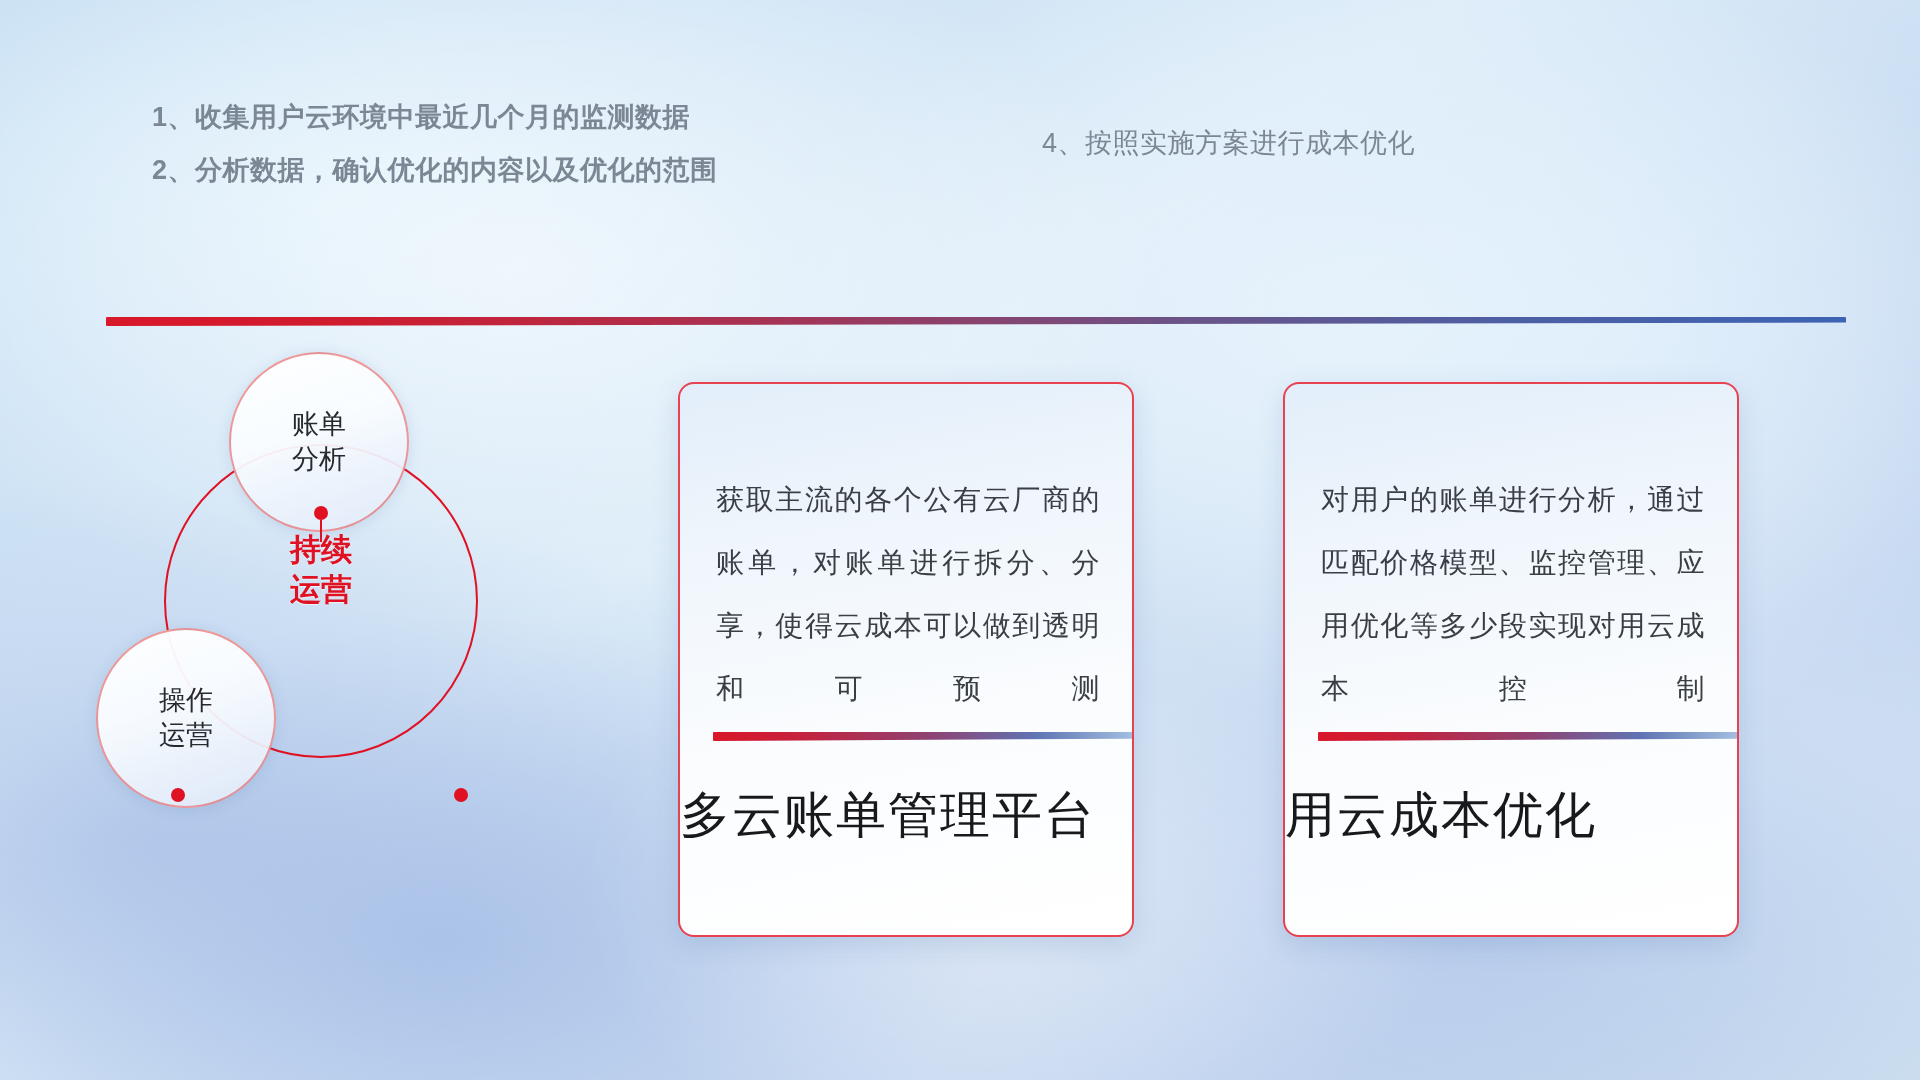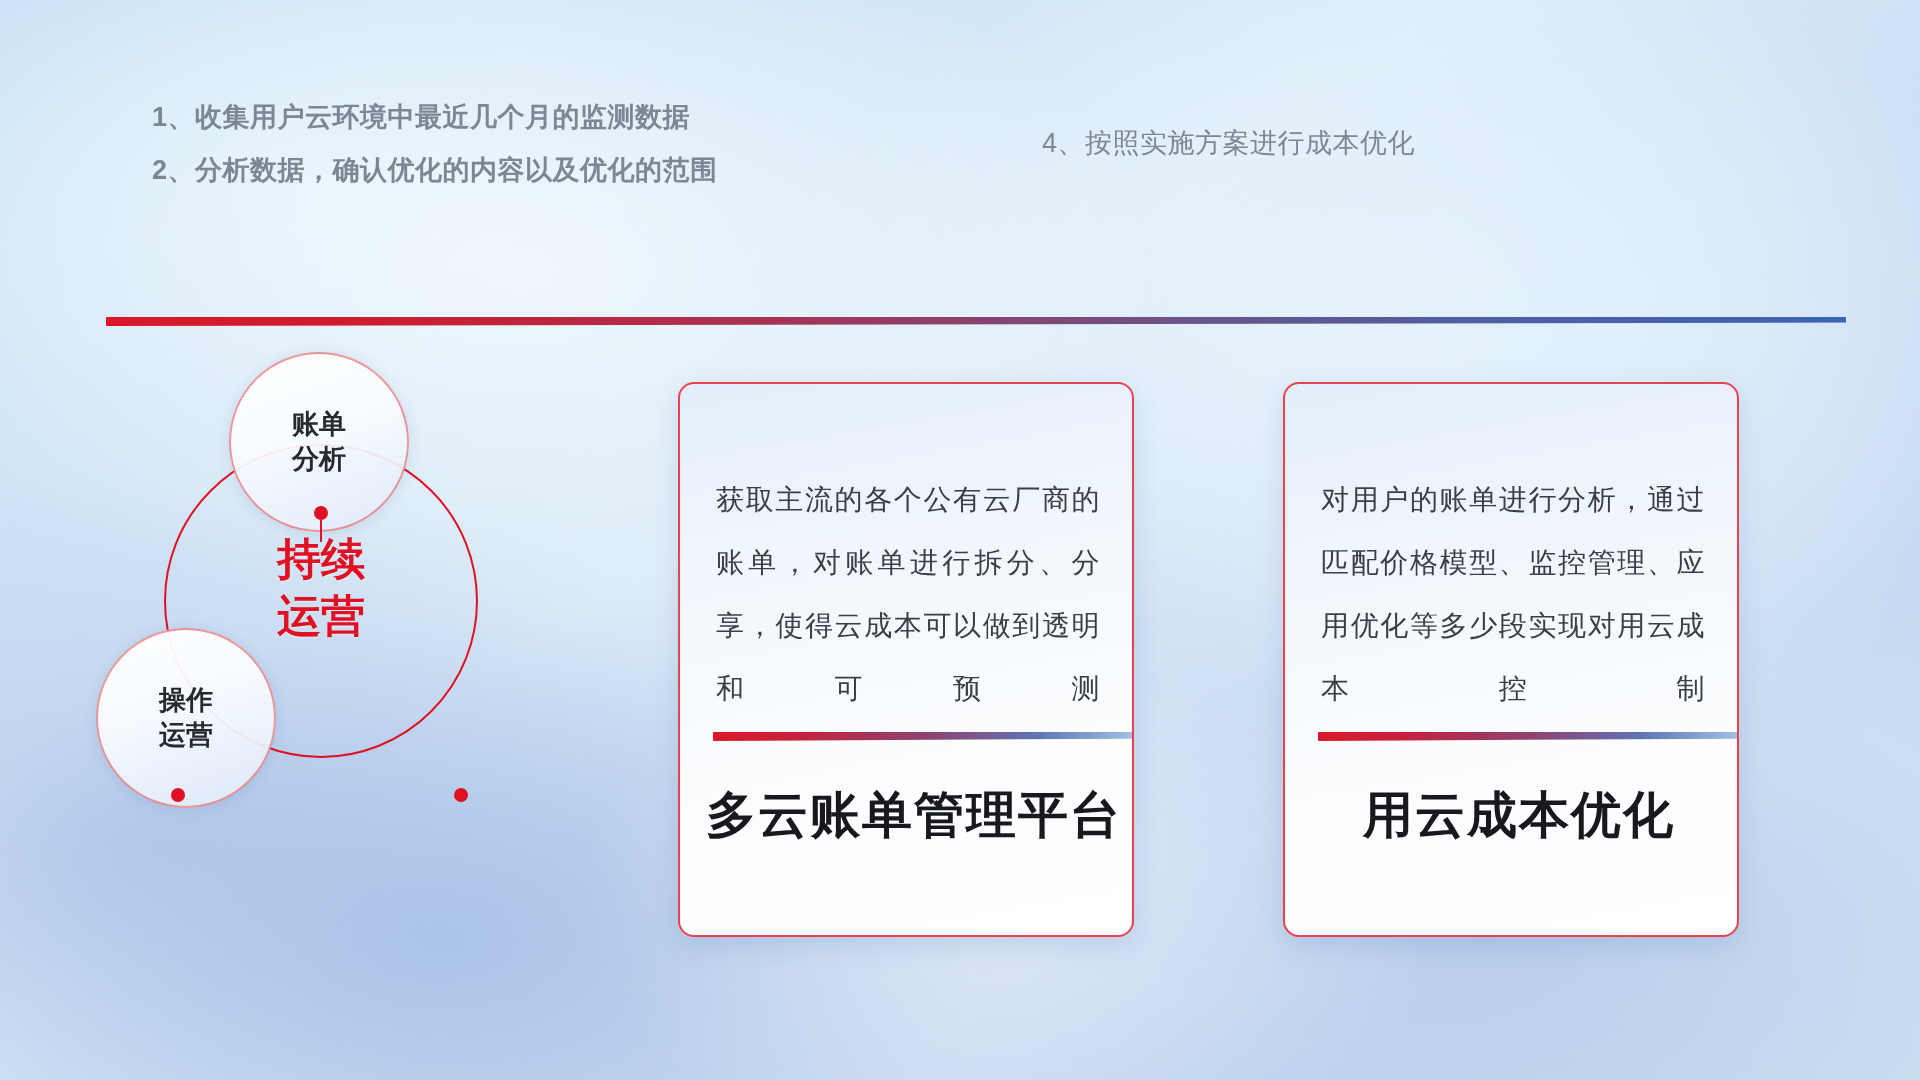--- a/index.html
+++ b/index.html
@@ -61,34 +61,34 @@
   }
 
   
   #venn { position:absolute; left:96px; top:352px; width:500px; height:590px; }
   .bubble{
     position:absolute; border-radius:50%;
     background:
       linear-gradient(160deg, rgba(255,255,255,.97) 0%, rgba(249,252,255,.95) 42%, rgba(223,233,248,.92) 100%);
     box-shadow:0 2px 14px rgba(70,110,165,.16);
     display:flex; align-items:center; justify-content:center;
-    text-align:center; color:#26292d; font-weight:bold; font-size:27px; line-height:1.28;
+    text-align:center; color:#26292d; font-weight:normal; font-size:27px; line-height:1.28;
   }
   .bubble .lbl{ pointer-events:none; }
   #bubble-top   { left:133px; top:0px;   width:180px; height:180px; border:2px solid rgba(226,70,70,.55); }
   #bubble-left  { left:0px;   top:276px; width:180px; height:180px; border:2px solid rgba(226,70,70,.55); }
   #bubble-right { left:266px; top:276px; width:180px; height:180px; border:2px solid rgba(226,70,70,.55); }
 
   #ring{
     position:absolute; left:68px; top:92px; width:314px; height:314px;
     border-radius:50%; border:2.6px solid #e01122;
   }
   #center-label{
     position:absolute; left:132px; top:178px; width:186px;
-    text-align:center; color:#e01122; font-weight:bold; font-size:44px; line-height:1.3;
+    text-align:center; color:#e01122; font-weight:bold; font-size:31px; line-height:1.3;
     text-shadow:0 1px 1px rgba(255,255,255,.6);
   }
   .dot{ position:absolute; width:14px; height:14px; border-radius:50%; background:#e01122; }
   #dot-top   { left:218px; top:154px; }
   #dot-left  { left:75px;  top:436px; }
   #dot-right { left:358px; top:436px; }
   .tick{ position:absolute; width:2px; background:#e01122; }
   #tick-top  { left:224px; top:168px; height:22px; }
 
   
@@ -115,22 +115,22 @@
     position:absolute; left:33px; width:490px; top:348px; height:9px;
   }
   .card-rule .bar{
     position:absolute; inset:0;
     background:linear-gradient(90deg,#d9182a 0%,#c8203a 16%,#8e4272 44%,#6074b4 66%,#9db8dd 84%,rgba(215,230,245,0) 100%);
     clip-path:polygon(0 0, 100% 0, 100% 70%, 0 100%);
     border-radius:1px;
   }
   .card-title{
     position:absolute; left:0; right:0; top:398px;
-    text-align:center; color:#17191c; font-weight:bold;
-    font-size:50px; letter-spacing:2px;padding-left:16px;
+    color:#17191c; font-weight:normal;
+    font-size:50px; letter-spacing:2px;
   }
 </style>
 </head>
 <body>
 
 <div id="bg">
   <div class="bg-base"></div>
   <div class="bg-wash-a"></div>
   <div class="bg-wash-b"></div>
   <div class="bg-wash-c"></div>

